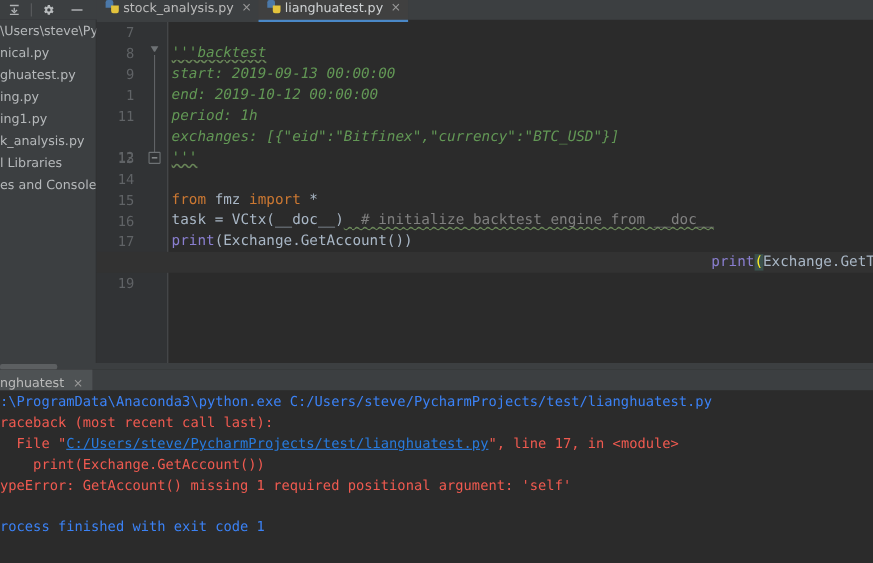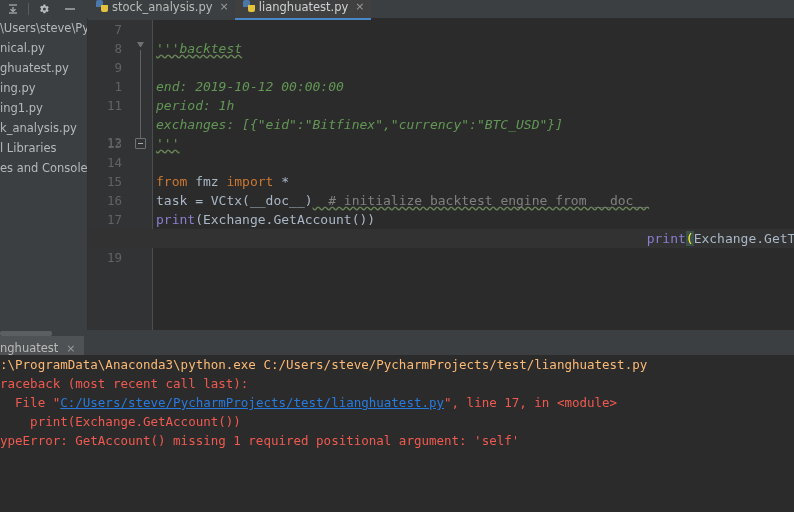--- a/index.html
+++ b/index.html
@@ -126,21 +126,21 @@
     font-family:"DejaVu Sans", sans-serif; font-size:11.5px;
   }
   .console{
     position:absolute; left:0; top:355px; width:794px; height:157px;
     background:#2b2b2b; overflow:hidden;
     font-family:"DejaVu Sans Mono", monospace; font-size:12.5px;
   }
   .oline{
     position:absolute; left:0; height:19px; line-height:19px; white-space:pre;
   }
-  .o-norm{ color:#fdba74; }
+  .o-norm{ color:#3b82f6; }
   .o-err{ color:#f05a50; }
   .o-link{ color:#287bde; text-decoration:underline; }
 </style>
 </head>
 <body>
 
 <div id="app">
 
   <div class="toolbar">
     <div class="tb-icons">
@@ -219,20 +219,21 @@
       <div class="fold-box" style="top:118px"></div>
     </div>
 
     <div class="code">
       <div class="leftbar"></div>
 
       <div class="cline" style="top:0px"><span class="s-id"></span></div>
 
       <div class="cline" style="top:19px"><span class="s-doc wavy-g">'''backtest</span></div>
 
+      <div class="cline" style="top:38px"><span class="s-doc">start: 2019-09-13 00:00:00</span></div>
 
       <div class="cline" style="top:57px"><span class="s-doc">end: 2019-10-12 00:00:00</span></div>
 
       <div class="cline" style="top:76px"><span class="s-doc">period: 1h</span></div>
 
       <div class="cline" style="top:95px"><span class="s-doc">exchanges: [{"eid":"Bitfinex","currency":"BTC_USD"}]</span></div>
 
       <div class="cline" style="top:114px"><span class="s-doc wavy-g">'''</span></div>
 
       <div class="cline" style="top:133px"><span class="s-id"></span></div>
@@ -259,15 +260,16 @@
     </div>
   </div>
 
   <div class="console">
     <div class="oline o-norm" style="top:0px">:\ProgramData\Anaconda3\python.exe C:/Users/steve/PycharmProjects/test/lianghuatest.py</div>
     <div class="oline o-err" style="top:19px">raceback (most recent call last):</div>
     <div class="oline" style="top:38px"><span class="o-err">  File "</span><span class="o-link">C:/Users/steve/PycharmProjects/test/lianghuatest.py</span><span class="o-err">", line 17, in &lt;module&gt;</span></div>
     <div class="oline o-err" style="top:57px">    print(Exchange.GetAccount())</div>
     <div class="oline o-err" style="top:76px">ypeError: GetAccount() missing 1 required positional argument: 'self'</div>
     <div class="oline o-norm" style="top:95px"></div>
+    <div class="oline o-norm" style="top:114px">rocess finished with exit code 1</div>
   </div>
 
 </div>
 
 </body></html>

